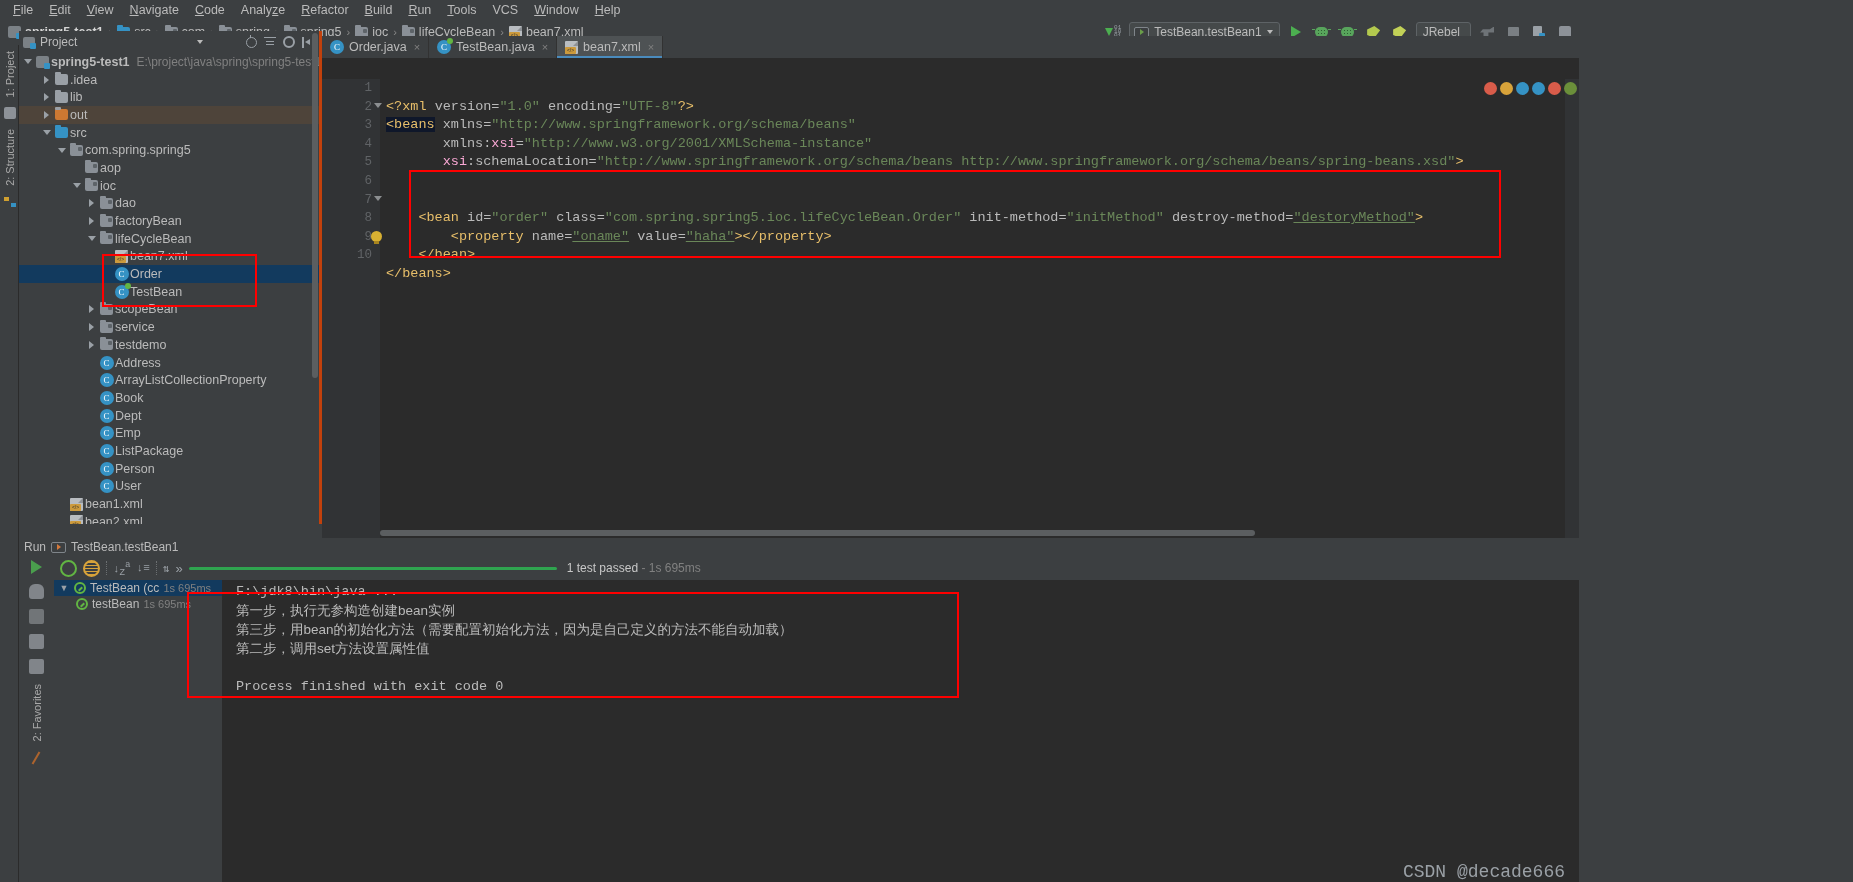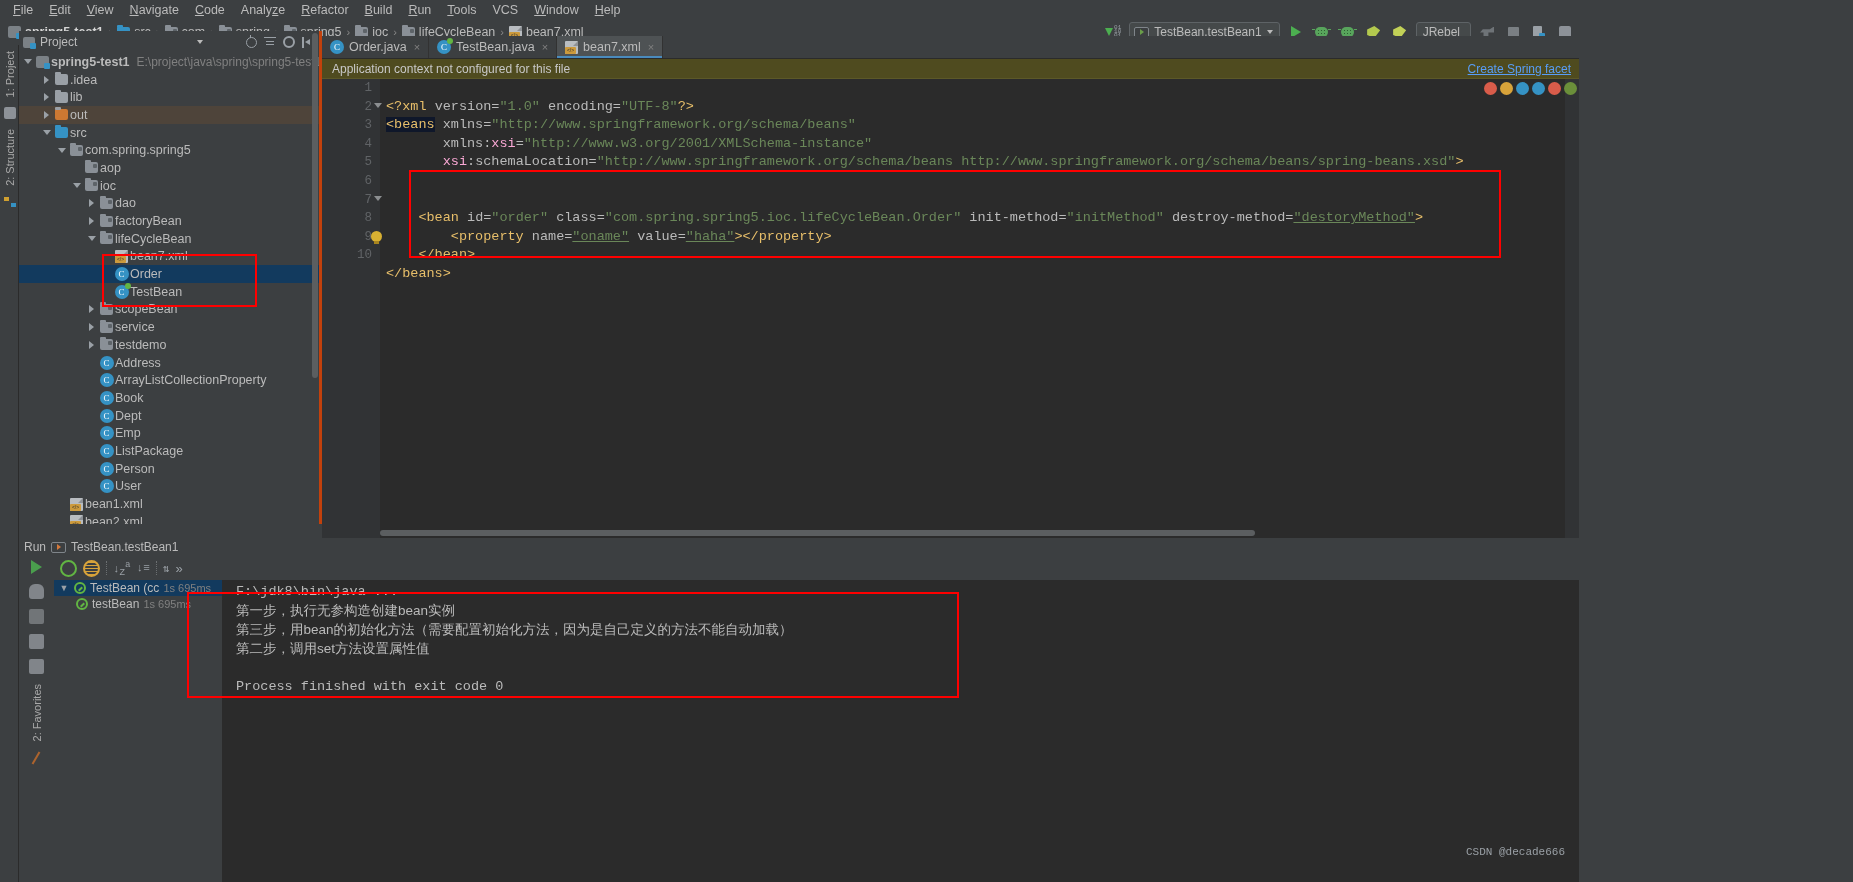--- a/index.html
+++ b/index.html
@@ -209,21 +209,21 @@
   .test-tree{ width:168px;background:#3c3f41;position:relative;}
   .ttrow{height:16px;display:flex;align-items:center;gap:4px;font-size:12px;padding-left:4px;white-space:nowrap;}
   .ttrow.sel{background:#123a5e;}
   .ok-ico{width:12px;height:12px;border-radius:50%;border:2px solid #62b543;position:relative;}
   .ok-ico::after{content:"";position:absolute;left:2px;top:4px;width:5px;height:2px;background:#62b543;transform:rotate(-45deg);}
   .tt-time{color:#808080;font-size:11px;}
   .console{ flex:1;background:#2b2b2b;position:relative;overflow:hidden;
     font-family:"Liberation Mono","DejaVu Sans Mono",monospace;font-size:13.5px;line-height:19px;color:#bbbbbb;
     padding:2px 0 0 14px;}
   .console .cn{ font-family:"Liberation Sans",sans-serif; font-size:13.5px; }
-  .watermark{position:absolute;right:14px;bottom:20px;color:#9aa0a6;font-size:11px;text-align:center;}
+  .watermark{position:absolute;right:14px;bottom:0;color:#9aa0a6;font-size:18px;text-align:center;}
 
   
   .vr-ico{width:15px;height:15px;background:#8d9298;border-radius:2px;opacity:.85;}
   .vr-ico.play{background:transparent;width:0;height:0;border-style:solid;border-width:7px 0 7px 11px;border-color:transparent transparent transparent #4caf50;border-radius:0;}
   .vr-ico.cloud{background:#8d9298;border-radius:6px 6px 3px 3px;}
   .vr-ico.stop{background:#7a7f83;}
   .vr-ico.pin{background:transparent;position:relative;}
   .vr-ico.pin::before{content:"";position:absolute;left:6px;top:0;width:2px;height:14px;background:#c06a2a;transform:rotate(30deg);}
   .favtxt{writing-mode:vertical-rl;transform:rotate(180deg);font-size:11px;color:#a9a9a9;}
 </style>
@@ -650,24 +650,20 @@
         <span class="ico ico-xml">
             <span class="sheet"></span>
             <span class="corner"></span>
             <span class="tag">&lt;/&gt;</span>
           </span>
         <span>bean7.xml</span>
         <span class="x">×</span>
       </div>
     </div>
 
-    <div class="banner">
-      <span>Application context not configured for this file</span>
-      <span class="link">Create Spring facet</span>
-    </div>
 
     <div class="code-wrap">
       <div class="gutter" id="gutter">
           <div class="ln">1</div>
           <div class="ln">2</div>
           <div class="ln">3</div>
           <div class="ln">4</div>
           <div class="ln">5</div>
           <div class="ln">6</div>
           <div class="ln">7</div>
@@ -736,20 +732,27 @@
       <div class="run-main">
         <div class="run-toolbar">
           <span class="circle-btn"></span>
           <span class="circle-btn orange"></span>
           <span class="tb-sep"></span>
           <span class="sortaz">↓<sub>Z</sub><sup>a</sup></span>
           <span class="sortaz">↓≡</span>
           <span class="tb-sep"></span>
           <span class="sortaz">⇅</span>
           <span class="chev2">»</span>
+          <div class="progress-row">
+            <span class="pbar"></span>
+            <span class="ptext">
+              <span>1 test passed</span>
+              <span class="dim">- 1s 695ms</span>
+            </span>
+          </div>
         </div>
 
         <div class="run-split">
           <div class="test-tree">
             <div class="ttrow sel">
               <span style="width:12px;text-align:center;color:#9aa0a6;font-size:9px;">▼</span>
               <span class="ok-ico"></span>
               <span>TestBean (cc</span>
               <span class="tt-time">1s 695ms</span>
             </div>

